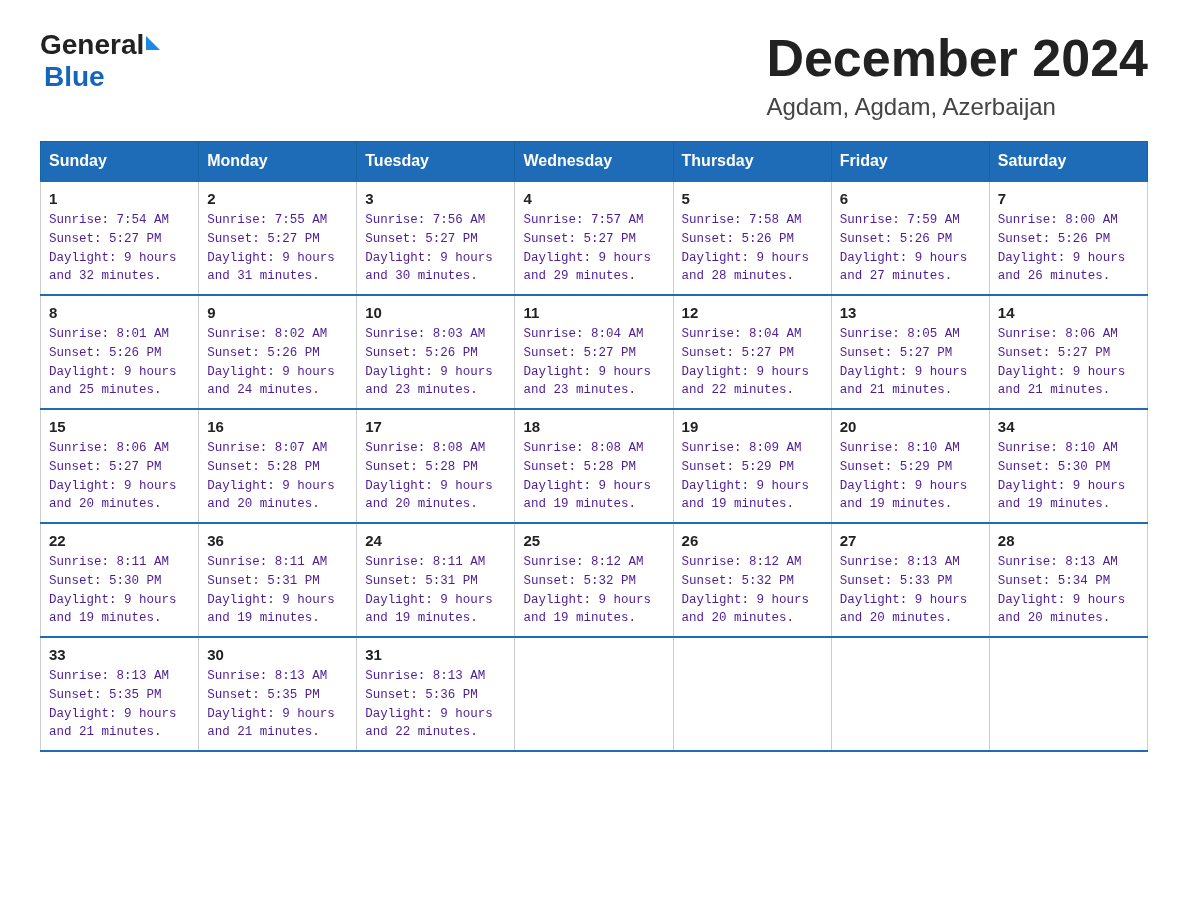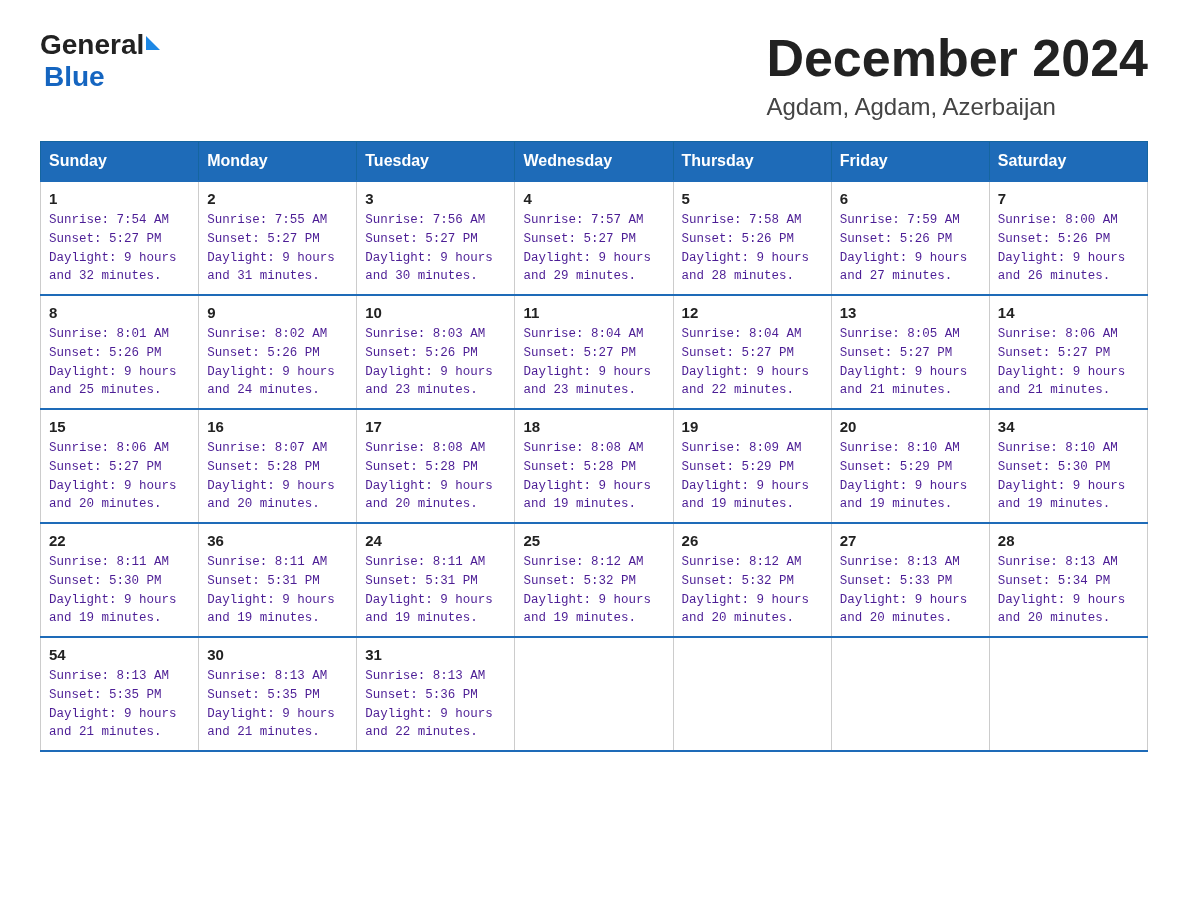--- a/index.html
+++ b/index.html
@@ -246,21 +246,21 @@
           <span class="day-number">27</span>
           <div class="day-info">Sunrise: 8:13 AM<br>Sunset: 5:33 PM<br>Daylight: 9 hours<br>and 20 minutes.</div>
         </td>
         <td>
           <span class="day-number">28</span>
           <div class="day-info">Sunrise: 8:13 AM<br>Sunset: 5:34 PM<br>Daylight: 9 hours<br>and 20 minutes.</div>
         </td>
       </tr>
       <tr class="last-row">
         <td>
-          <span class="day-number">54</span>
+          <span class="day-number">33</span>
           <div class="day-info">Sunrise: 8:13 AM<br>Sunset: 5:35 PM<br>Daylight: 9 hours<br>and 21 minutes.</div>
         </td>
         <td>
           <span class="day-number">30</span>
           <div class="day-info">Sunrise: 8:13 AM<br>Sunset: 5:35 PM<br>Daylight: 9 hours<br>and 21 minutes.</div>
         </td>
         <td>
           <span class="day-number">31</span>
           <div class="day-info">Sunrise: 8:13 AM<br>Sunset: 5:36 PM<br>Daylight: 9 hours<br>and 22 minutes.</div>
         </td>

